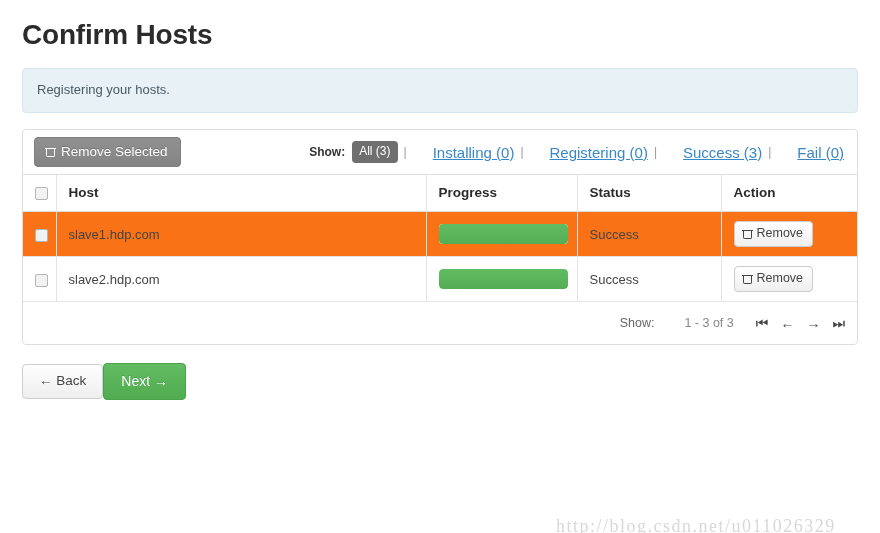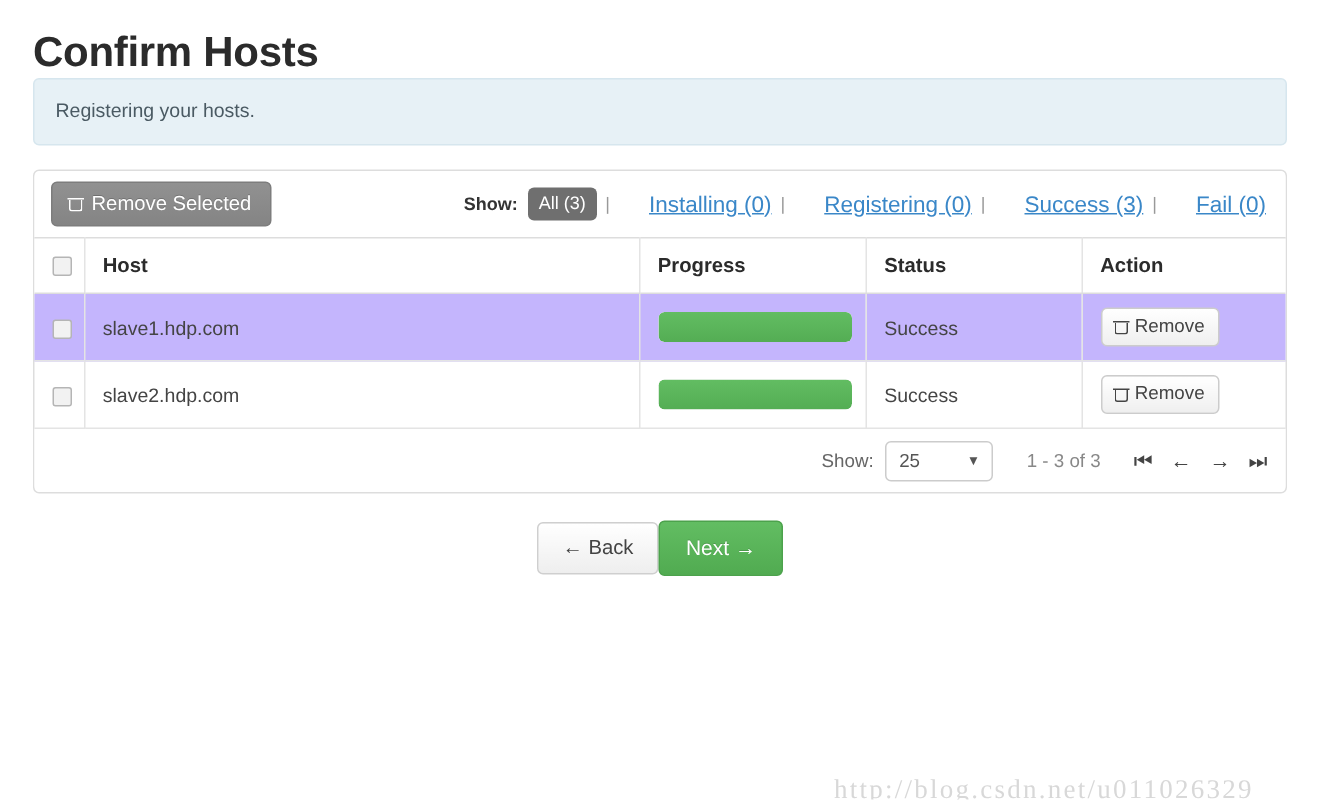--- a/index.html
+++ b/index.html
@@ -31,20 +31,21 @@
     font-weight: bold;
     color: #2b2b2b;
     letter-spacing: -0.2px;
     margin: 18px 0 0 0;
     padding: 0;
     line-height: 34px;
   }
 
   
   .info-alert {
+    margin-top: 16px;
     background: #e7f1f6;
     border: 1px solid #d6e6ee;
     border-radius: 4px;
     padding: 11px 14px 12px 14px;
     color: #4a5a63;
     font-size: 13px;
     line-height: 20px;
   }
   .info-alert div { white-space: nowrap; }
 
@@ -142,21 +143,21 @@
     padding: 9px 10px 9px 12px;
     border-bottom: 1px solid #e4e4e4;
     border-right: 1px solid #e4e4e4;
     font-size: 13px;
     color: #444444;
     vertical-align: middle;
     height: 40px;
     box-sizing: border-box;
   }
   table.hosts td:last-child { border-right: none; }
-  table.hosts tr.striped td { background: #c4b5fd; }
+  table.hosts tr.striped td { background: #f97316; }
 
   .col-check { width: 33px; }
   .col-host  { width: 370px; }
   .col-prog  { width: 151px; }
   .col-stat  { width: 144px; }
 
   .chk {
     width: 13px;
     height: 13px;
     border: 1px solid #b5b5b5;
@@ -295,21 +296,21 @@
     color: #3a87c8;
     text-decoration: none;
     cursor: pointer;
   }
 
   
   .footer-bar {
     margin-top: 18px;
     display: flex;
     align-items: center;
-    justify-content: center;
+    justify-content: flex-start;
   }
   .btn-back {
     background: #ffffff;
     background-image: linear-gradient(to bottom, #ffffff, #eeeeee);
     border: 1px solid #cfcfcf;
     border-radius: 4px;
     color: #444444;
     font-size: 13.5px;
     padding: 8px 16px 9px 16px;
     cursor: pointer;
@@ -429,24 +430,20 @@
               <span class="trash"></span>
               <span>Remove</span>
             </button>
           </td>
         </tr>
       </tbody>
     </table>
 
     <div class="panel-footer">
       <span class="footer-show-label">Show:</span>
-      <div class="page-size">
-        <span>25</span>
-        <span class="caret">▼</span>
-      </div>
       <span class="page-range">1 - 3 of 3</span>
       <div class="pager">
         <span>⏮</span>
         <span>←</span>
         <span>→</span>
         <span>⏭</span>
       </div>
     </div>
 
   </div>

